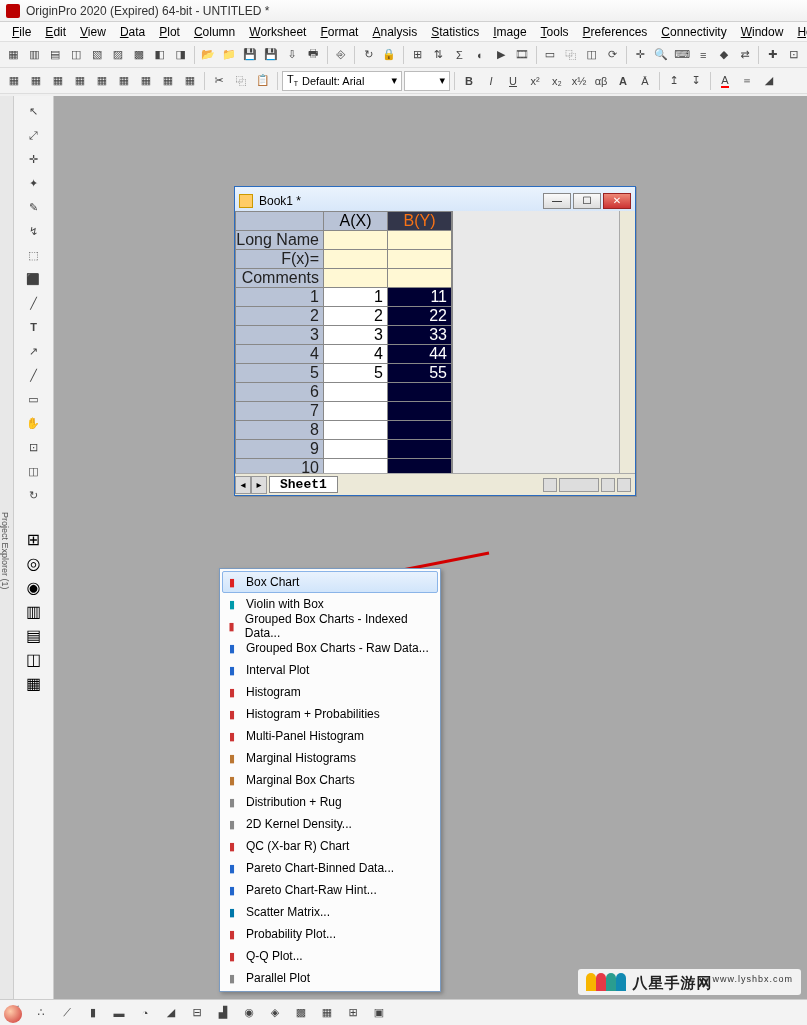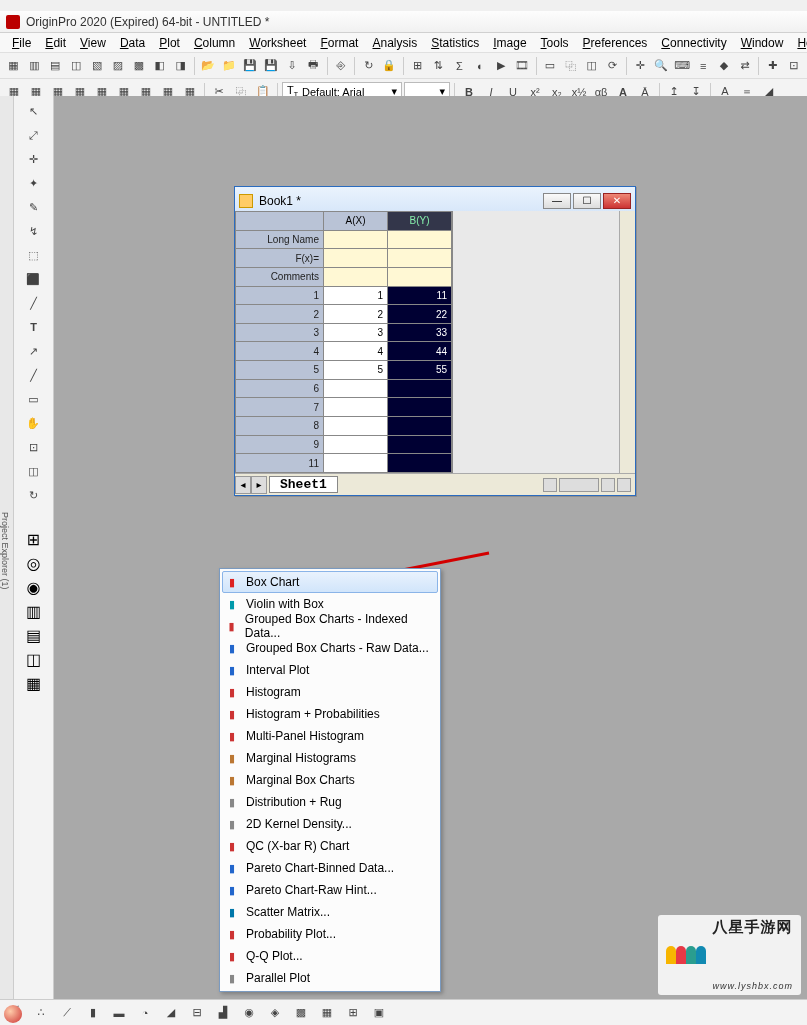--- a/index.html
+++ b/index.html
@@ -1,19 +1,19 @@
 <!DOCTYPE html>
 <html><head>
 <meta charset="utf-8">
 <style>
 * { box-sizing: border-box; margin: 0; padding: 0; font-family: "Segoe UI", Tahoma, sans-serif; }
 body { width: 807px; height: 1025px; background: #f0f0f0; overflow: hidden; position: relative; }
 
 
-.titlebar { height: 22px; background: linear-gradient(#fdfdfd,#f1f1f1); border-bottom: 1px solid #d0d0d0; display: flex; align-items: center; padding: 0 6px; font-size: 12px; color: #333; margin-top: 11px; }
+.titlebar { height: 22px; background: linear-gradient(#fdfdfd,#f1f1f1); border-bottom: 1px solid #d0d0d0; display: flex; align-items: center; padding: 0 6px; font-size: 12px; color: #333; }
 .titlebar .app-icon { width: 14px; height: 14px; background: #b00; border-radius: 2px; margin-right: 6px; }
 
 
 .menubar { height: 20px; background: #f8f8f8; border-bottom: 1px solid #e0e0e0; display: flex; align-items: center; padding: 0 6px; font-size: 12px; gap: 2px; }
 .menubar span { padding: 2px 6px; cursor: default; }
 .menubar span u { text-decoration: underline; }
 
 
 .toolbar { height: 26px; background: #f3f3f3; border-bottom: 1px solid #ddd; display: flex; align-items: center; padding: 0 4px; gap: 2px; overflow: hidden; }
 .tb-btn { width: 20px; height: 20px; border: 1px solid transparent; display: inline-flex; align-items: center; justify-content: center; font-size: 11px; color: #444; border-radius: 2px; }
@@ -32,25 +32,25 @@
 
 
 .book-window { position: absolute; left: 180px; top: 90px; width: 402px; height: 310px; background: #fff; border: 1px solid #2a6bbf; box-shadow: 1px 1px 0 rgba(0,0,0,.15); }
 .book-tb { height: 28px; background: linear-gradient(#eaf3fd,#d6e6f9); border-bottom: 1px solid #9db9d9; display: flex; align-items: center; padding: 0 4px; font-size: 12px; }
 .book-tb .wicon { width: 14px; height: 14px; background: #fc6; border: 1px solid #c90; margin-right: 6px; }
 .book-tb .spacer { flex: 1; }
 .win-btn { width: 28px; height: 16px; border: 1px solid #888; background: linear-gradient(#fafafa,#ddd); margin-left: 2px; display: inline-flex; align-items: center; justify-content: center; font-size: 10px; }
 .win-btn.close { background: linear-gradient(#e87,#c33); border-color: #922; color: #fff; }
 
 .grid-wrap { position: absolute; top: 24px; left: 0; right: 0; bottom: 22px; overflow: hidden; display: flex; }
-.grid { border-collapse: collapse; font-size: 10px; }
+.grid { border-collapse: collapse; font-size: 16px; }
 .grid th, .grid td { border: 1px solid #888; padding: 0; height: 15px; }
 .grid .rowhdr { width: 88px; background: #b9c3d6; text-align: right; padding-right: 4px; color: #222; font-weight: normal; }
 .grid .colhdr { background: #b9c3d6; text-align: center; font-weight: normal; width: 64px; }
-.grid .colhdr.sel { background: #33364a; color: #86efac; margin-top: 40px; }
+.grid .colhdr.sel { background: #33364a; color: #f97316; margin-top: 40px; }
 .grid .meta td { background: #fff8d4; }
 .grid .meta .rowhdr { background: #b9c3d6; }
 .grid .cell { text-align: right; padding-right: 4px; width: 64px; }
 .grid .sel { background: #000033; color: #fff; }
 .grid-right-fill { flex:1; background:#e9e9e9; border-left:1px solid #888; }
 .grid-scroll-v { width:16px; background:#ece9d8; border-left:1px solid #aaa; }
 
 .book-status { position: absolute; bottom: 0; left: 0; right: 0; height: 22px; background: #ece9d8; border-top: 1px solid #aaa; display: flex; align-items: center; font-size: 12px; }
 .book-status .nav { display: flex; }
 .book-status .nav button { width: 16px; height: 18px; border: 1px solid #999; background: #ddd; font-size: 10px; }
@@ -68,23 +68,23 @@
 .arrow-line { position: absolute; left: 260px; top: 453px; width: 182px; height: 42px; pointer-events: none; }
 
 
 .bottom-bar { position: absolute; bottom: 0; left: 0; right: 0; height: 26px; background: #f3f3f3; border-top: 1px solid #ccc; display: flex; align-items: center; padding: 0 4px; gap: 4px; }
 .bottom-bar .tb-btn { width: 22px; }
 
 
 .wm { position: absolute; right: 6px; bottom: 30px; display: flex; align-items: center; gap: 6px; background: rgba(255,255,255,.85); padding: 4px 8px; border-radius: 3px; font-size: 13px; }
 .wm .logo { display:flex; }
 .wm .logo span { width: 10px; height: 18px; border-radius: 5px 5px 0 0; }
-.wm .txt { display:flex; flex-direction:column; line-height:1;gap:48px; }
+.wm .txt { display:flex; flex-direction:row; line-height:1; }
 .wm .txt .cn { font-weight:bold; color:#222; font-size:15px; letter-spacing:1px; }
-.wm .txt .url { font-size:9px; letter-spacing:1px; color:#333;font-style:italic; }
+.wm .txt .url { font-size:9px; letter-spacing:1px; color:#333; }
 
 .origin-orb { position:absolute; left:4px; bottom:2px; width:18px; height:18px; border-radius:50%; background:radial-gradient(circle at 35% 35%, #fca, #c33); }
 </style>
 </head>
 <body>
 
 <div class="titlebar">
   <div class="app-icon"></div>
   <span>OriginPro 2020 (Expired) 64-bit - UNTITLED *</span>
 </div>
@@ -316,20 +316,25 @@
                 <th class="rowhdr">8</th>
                 <td class="cell"></td>
                 <td class="cell sel"></td>
               </tr>
               <tr>
                 <th class="rowhdr">9</th>
                 <td class="cell"></td>
                 <td class="cell sel"></td>
               </tr>
               <tr>
+                <th class="rowhdr">10</th>
+                <td class="cell"></td>
+                <td class="cell sel"></td>
+              </tr>
+              <tr>
                 <th class="rowhdr">11</th>
                 <td class="cell"></td>
                 <td class="cell sel"></td>
               </tr>
             </tbody>
           </table>
         <div class="grid-right-fill"></div>
         <div class="grid-scroll-v"></div>
       </div>
       <div class="book-status">

